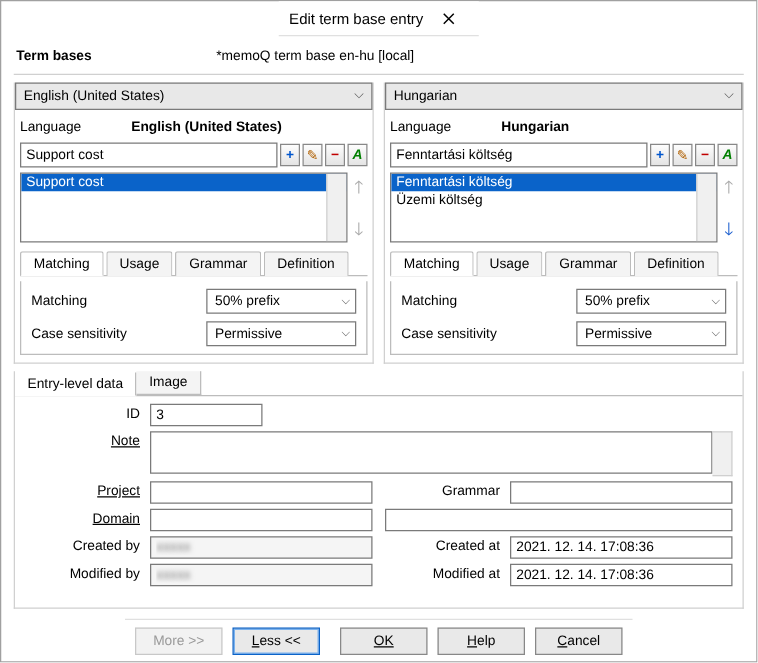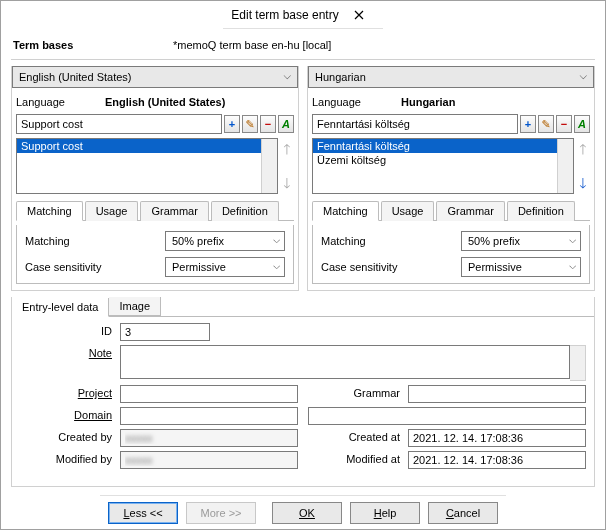--- a/index.html
+++ b/index.html
@@ -414,25 +414,25 @@
                 <label>Modified at</label>
                 <input value="2021. 12. 14. 17:08:36" style="">
               </div>
           </div>
         </div>
       </div>
     </div>
   </div>
 
   <div class="footer">
+    <div class="btn disabled">
+        <span>More &gt;&gt;</span>
+      </div>
     <div class="btn primary">
         <span class="uline-first">Less &lt;&lt;</span>
-      </div>
-    <div class="btn disabled">
-        <span>More &gt;&gt;</span>
       </div>
     <div class="spacer"></div>
     <div class="btn">
         <span style="text-decoration:underline">OK</span>
       </div>
     <div class="btn">
         <span class="uline-first">Help</span>
       </div>
     <div class="btn">
         <span class="uline-first">Cancel</span>

